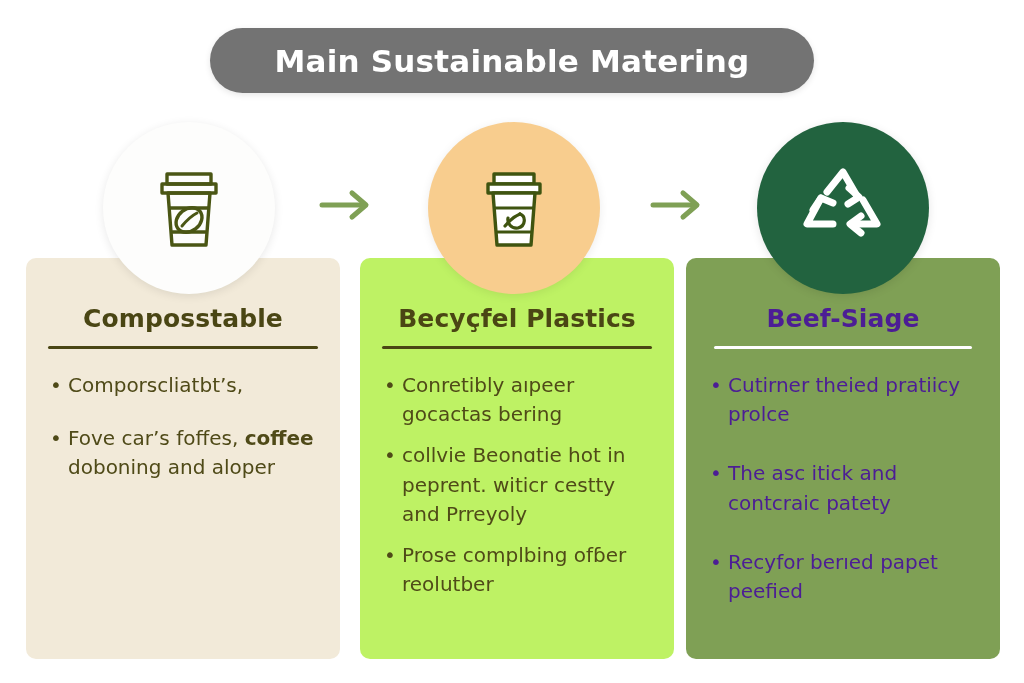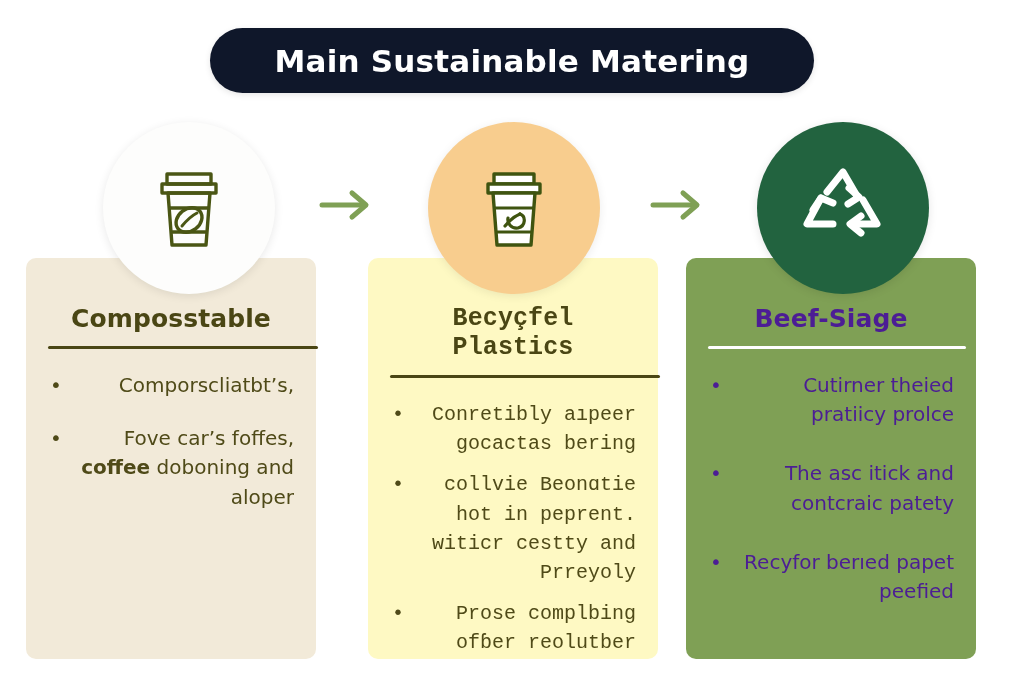--- a/index.html
+++ b/index.html
@@ -16,21 +16,21 @@
     background: #ffffff;
   }
 
   
   #title-pill {
     position: absolute;
     left: 210px;
     top: 28px;
     width: 604px;
     height: 65px;
-    background: #0f172a;
+    background: #737373;
     border-radius: 34px;
     display: flex;
     align-items: center;
     justify-content: center;
     box-shadow: 0 2px 6px rgba(0,0,0,0.10);
   }
   #title-pill .title-text {
     color: #ffffff;
     font-size: 31px;
     font-weight: bold;
@@ -80,28 +80,28 @@
     height: 38px;
     z-index: 6;
   }
   #arrow-one { left: 316px; }
   #arrow-two { left: 647px; }
 
   
   .card {
     position: absolute;
     top: 258px;
-    width: 290px;
+    width: 314px;
     height: 401px;
     border-radius: 10px;
     box-sizing: border-box;
     padding: 46px 22px 18px 22px;
   }
   #card-compostable { left: 26px;  background: #f2ead9; }
-  #card-recycled    { left: 368px; background: #fef9c3; font-family: Liberation Mono, monospace; }
+  #card-recycled    { left: 360px; background: #bef264; }
   #card-reuse       { left: 686px; background: #7fa055; }
 
   .card-heading {
     text-align: center;
     font-size: 25px;
     font-weight: bold;
     color: #4a4614;
     margin: 0 0 13px 0;
     letter-spacing: 0.1px;
   }
@@ -121,21 +121,21 @@
     margin: 0;
     padding: 0;
   }
   .bullet-item {
     position: relative;
     color: #4f4a18;
     font-size: 20px;
     line-height: 1.46;
     margin-bottom: 18px;
     padding-left: 20px;
-    text-align: right;
+    text-align: left;
   }
   .bullet-item::before {
     content: "\2022";
     position: absolute;
     left: 2px;
     top: 0;
     font-size: 20px;
     line-height: 1.46;
   }
   #card-reuse .bullet-item { color: #4c1d95; }

